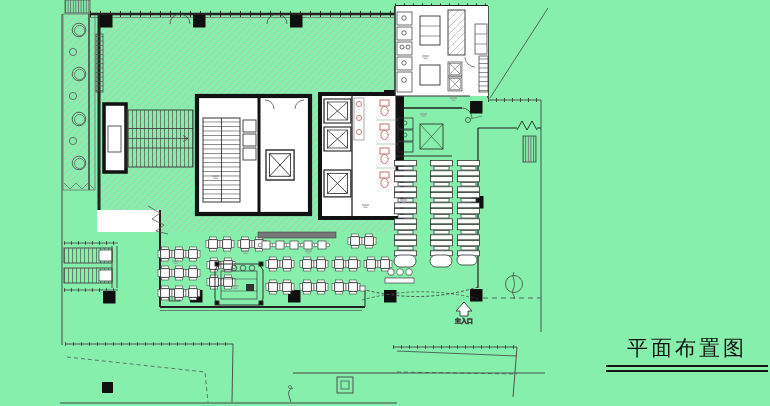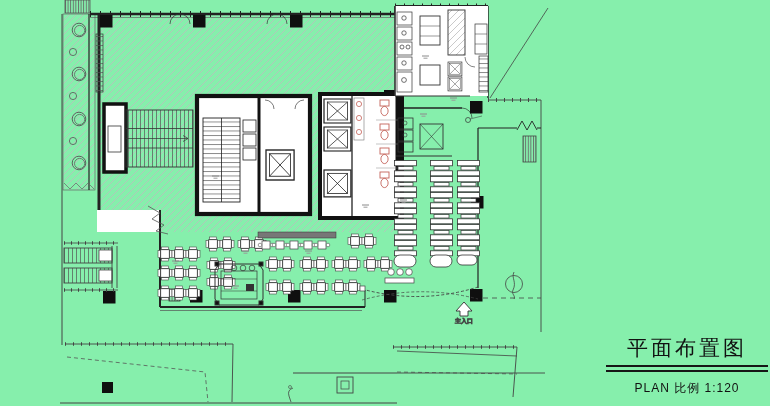--- a/index.html
+++ b/index.html
@@ -392,16 +392,15 @@
   <path d="M397,351 L517,356" stroke-width="0.8"></path>
   <path d="M397,372 L517,374" stroke-width="0.8" stroke-dasharray="4,3" stroke="#555"></path>
   <path d="M517,347 L513,397" stroke-width="0.9"></path>
   <path d="M397,373 H545" stroke-width="0.9"></path>
 </g>
 </svg>
 
 <div class="title-block">
   <div class="tb-title">平面布置图</div>
   <div class="tb-rule"></div>
-  <div class="tb-scale">PLAN 比例 1:120</div>
 </div>
 
 </div>
 
 </body></html>

